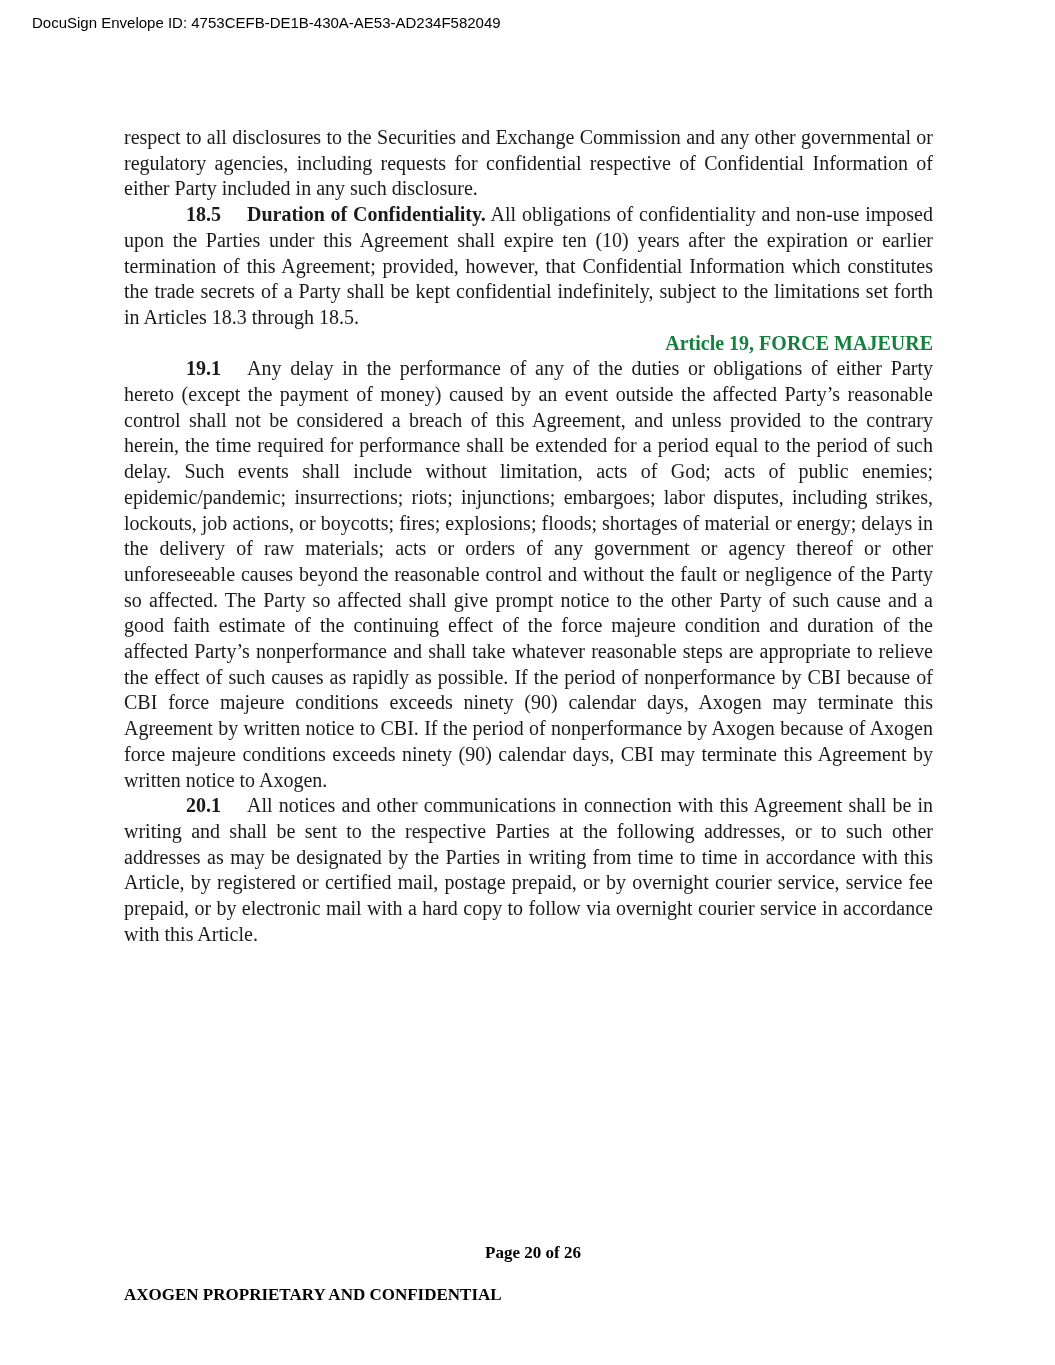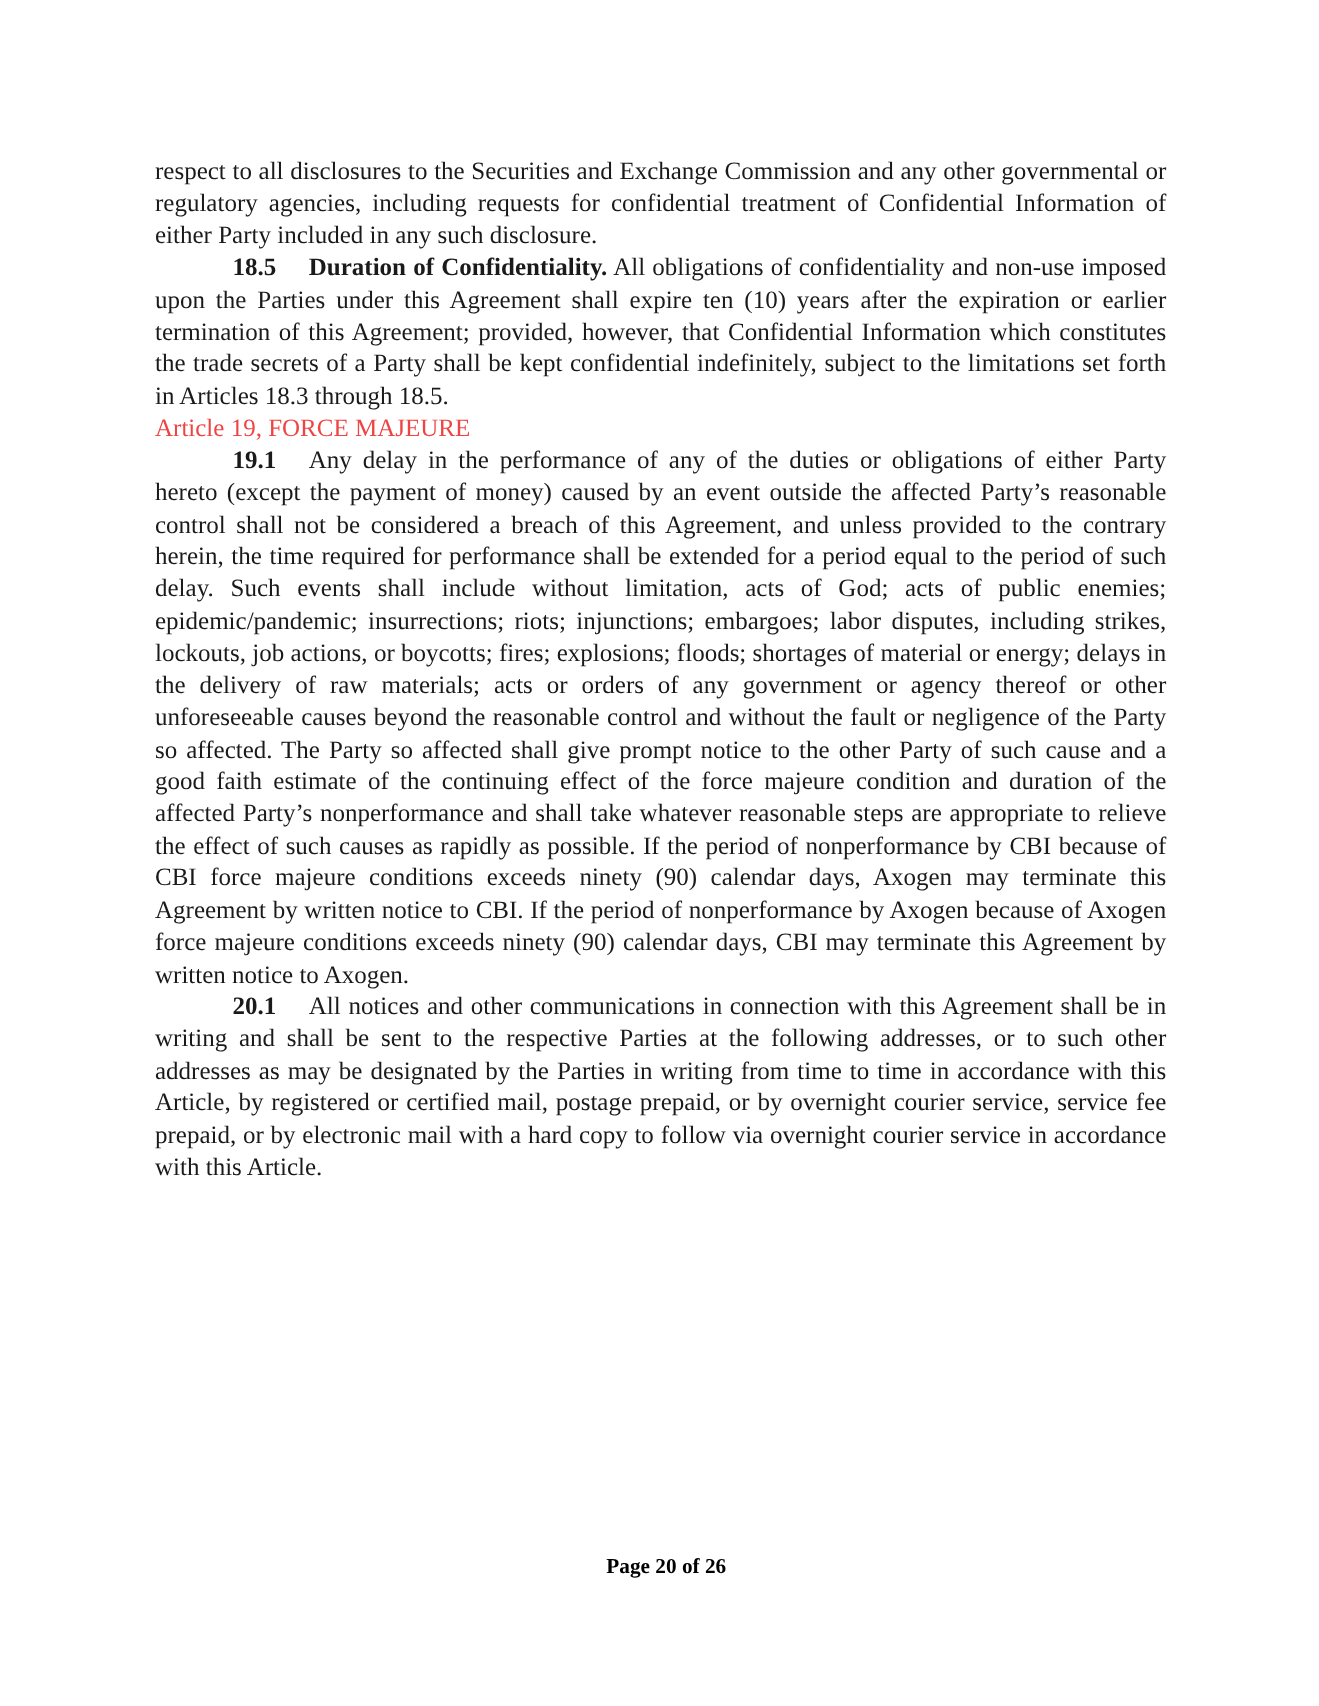--- a/index.html
+++ b/index.html
@@ -29,24 +29,24 @@
     font-size: 20px;
     line-height: 25.7px;
     text-align: justify;
   }
   .doc-body p { margin: 0; }
   .para-indent { text-indent: 62px; }
   .sec-num { font-weight: bold; }
   .sec-tab { display: inline-block; width: 26px; }
   .sec-title { font-weight: bold; }
   .article-heading {
-    font-weight: normal;
-    text-align: left;
+    font-weight: bold;
+    text-align: right;
     margin: 15px 0 19px 0;
-    color: #ef4444;
+    color: #15803d;
   }
   .footer-page {
     position: absolute;
     left: 0;
     right: 0;
     top: 1243px;
     text-align: center;
     font-weight: bold;
     font-size: 17px;
     color: #000000;
@@ -60,32 +60,34 @@
     font-size: 17px;
     color: #000000;
     white-space: nowrap;
   }
 </style>
 </head>
 <body>
 
 <div class="page">
 
+  <div class="envelope-id">DocuSign Envelope ID: 4753CEFB-DE1B-430A-AE53-AD234F582049</div>
 
   <div class="doc-body">
 
-    <p>respect to all disclosures to the Securities and Exchange Commission and any other governmental or regulatory agencies, including requests for confidential treatment of Confidential Information of either Party included in any such disclosure.</p>
+    <p>respect to all disclosures to the Securities and Exchange Commission and any other governmental or regulatory agencies, including requests for confidential respective of Confidential Information of either Party included in any such disclosure.</p>
 
     <p class="para-indent"><span class="sec-num">18.5</span><span class="sec-tab"></span><span class="sec-title">Duration of Confidentiality.</span> <span>All obligations of confidentiality and non-use imposed upon the Parties under this Agreement shall expire ten (10) years after the expiration or earlier termination of this Agreement; provided, however, that Confidential Information which constitutes the trade secrets of a Party shall be kept confidential indefinitely, subject to the limitations set forth in Articles 18.3 through 18.5.</span></p>
 
     <p class="article-heading">Article 19, FORCE MAJEURE</p>
 
     <p class="para-indent"><span class="sec-num">19.1</span><span class="sec-tab"></span><span>Any delay in the performance of any of the duties or obligations of either Party hereto (except the payment of money) caused by an event outside the affected Party’s reasonable control shall not be considered a breach of this Agreement, and unless provided to the contrary herein, the time required for performance shall be extended for a period equal to the period of such delay. Such events shall include without limitation, acts of God; acts of public enemies; epidemic/pandemic; insurrections; riots; injunctions; embargoes; labor disputes, including strikes, lockouts, job actions, or boycotts; fires; explosions; floods; shortages of material or energy; delays in the delivery of raw materials; acts or orders of any government or agency thereof or other unforeseeable causes beyond the reasonable control and without the fault or negligence of the Party so affected. The Party so affected shall give prompt notice to the other Party of such cause and a good faith estimate of the continuing effect of the force majeure condition and duration of the affected Party’s nonperformance and shall take whatever reasonable steps are appropriate to relieve the effect of such causes as rapidly as possible. If the period of nonperformance by CBI because of CBI force majeure conditions exceeds ninety (90) calendar days, Axogen may terminate this Agreement by written notice to CBI. If the period of nonperformance by Axogen because of Axogen force majeure conditions exceeds ninety (90) calendar days, CBI may terminate this Agreement by written notice to Axogen.</span></p>
 
 
     <p class="para-indent"><span class="sec-num">20.1</span><span class="sec-tab"></span><span>All notices and other communications in connection with this Agreement shall be in writing and shall be sent to the respective Parties at the following addresses, or to such other addresses as may be designated by the Parties in writing from time to time in accordance with this Article, by registered or certified mail, postage prepaid, or by overnight courier service, service fee prepaid, or by electronic mail with a hard copy to follow via overnight courier service in accordance with this Article.</span></p>
 
   </div>
 
   <div class="footer-page">Page 20 of 26</div>
 
+  <div class="footer-confidential">AXOGEN PROPRIETARY AND CONFIDENTIAL</div>
 
 </div>
 
 </body></html>

